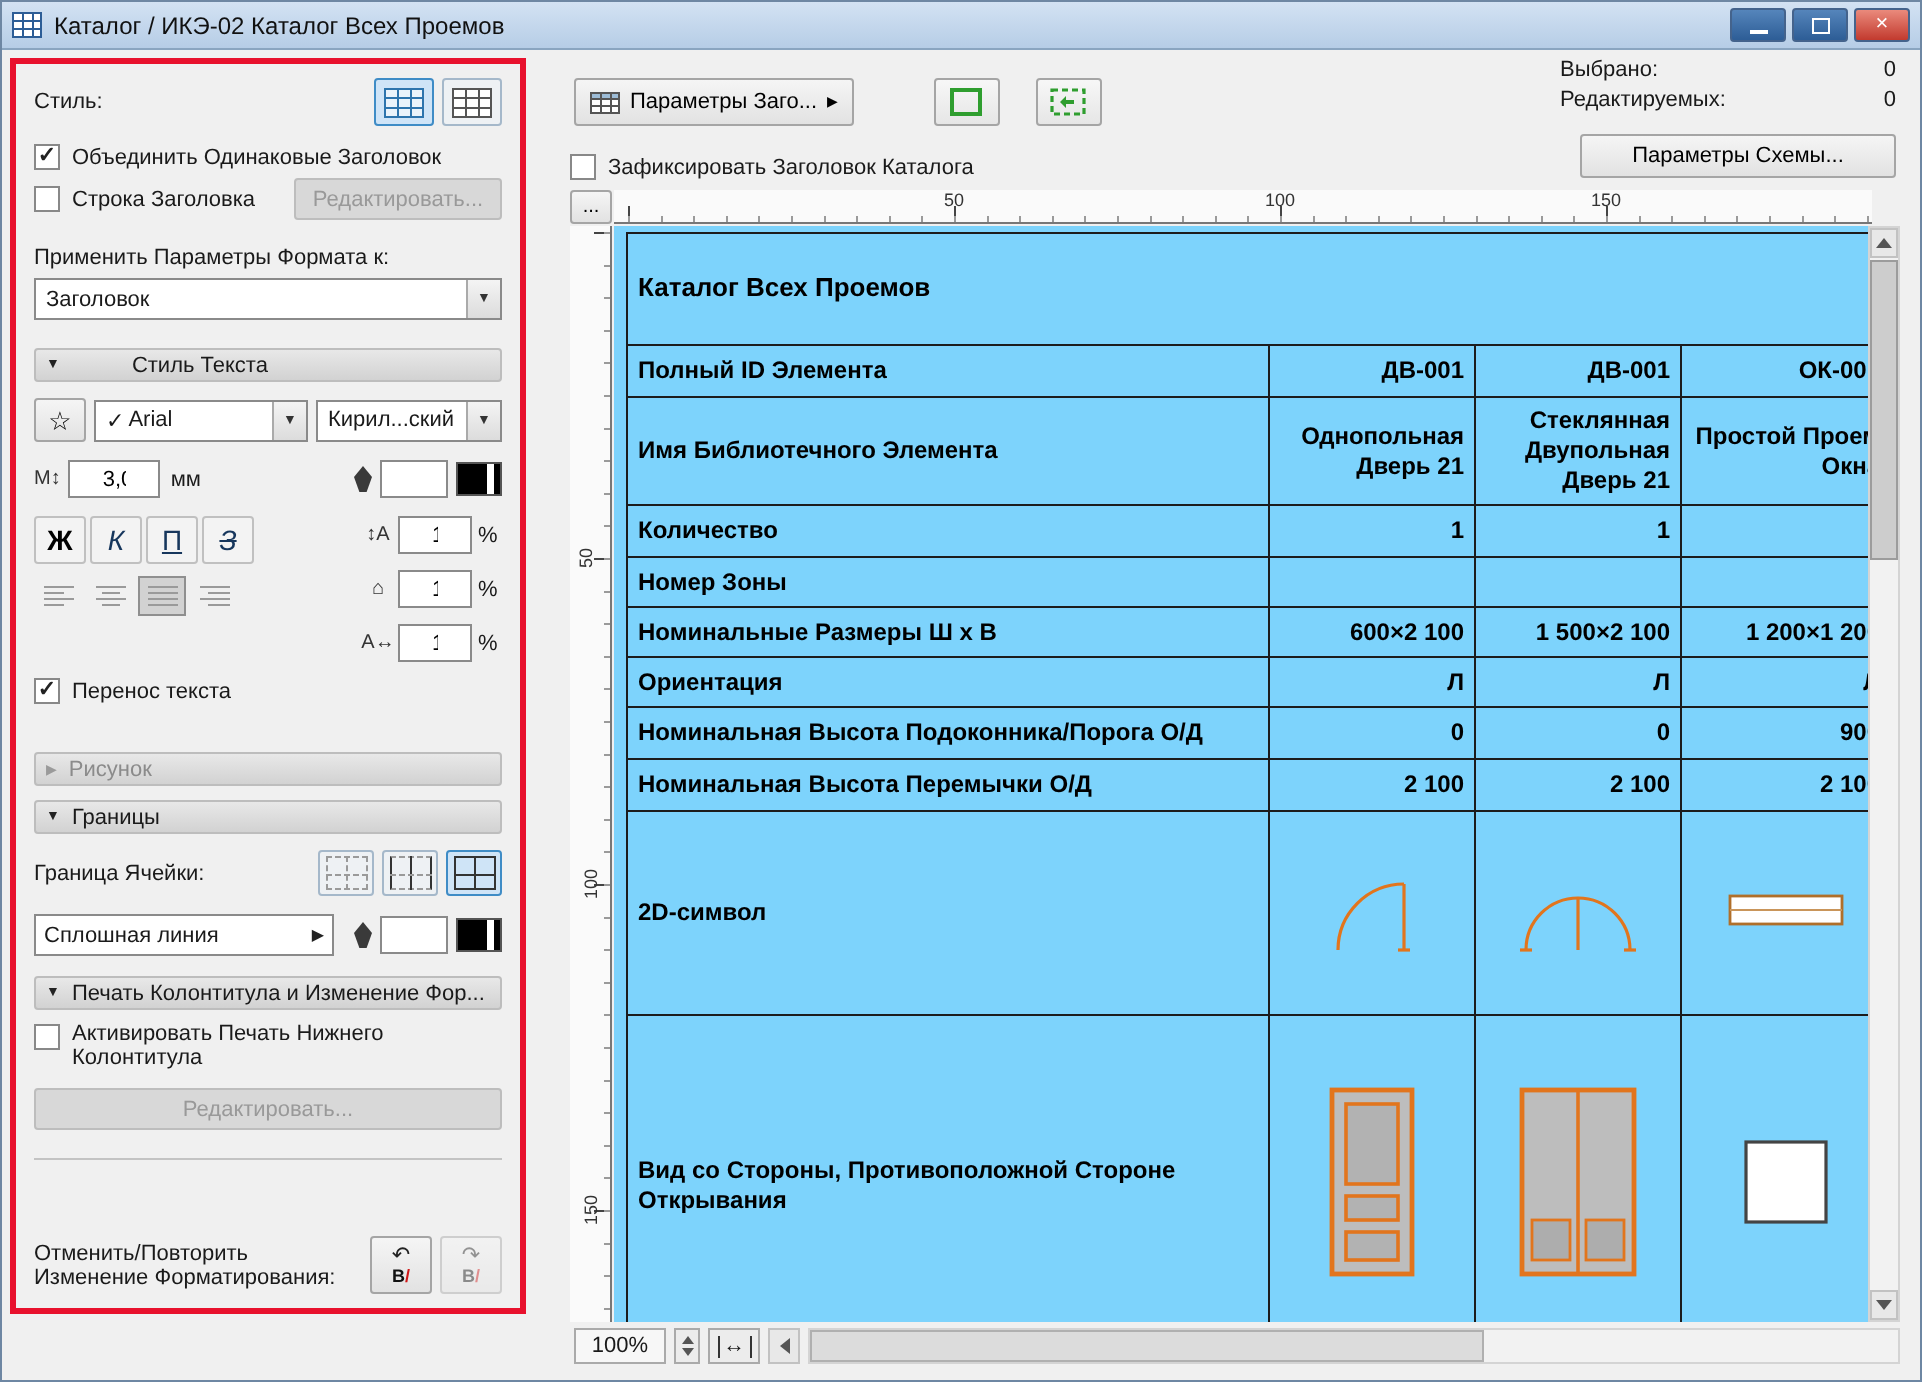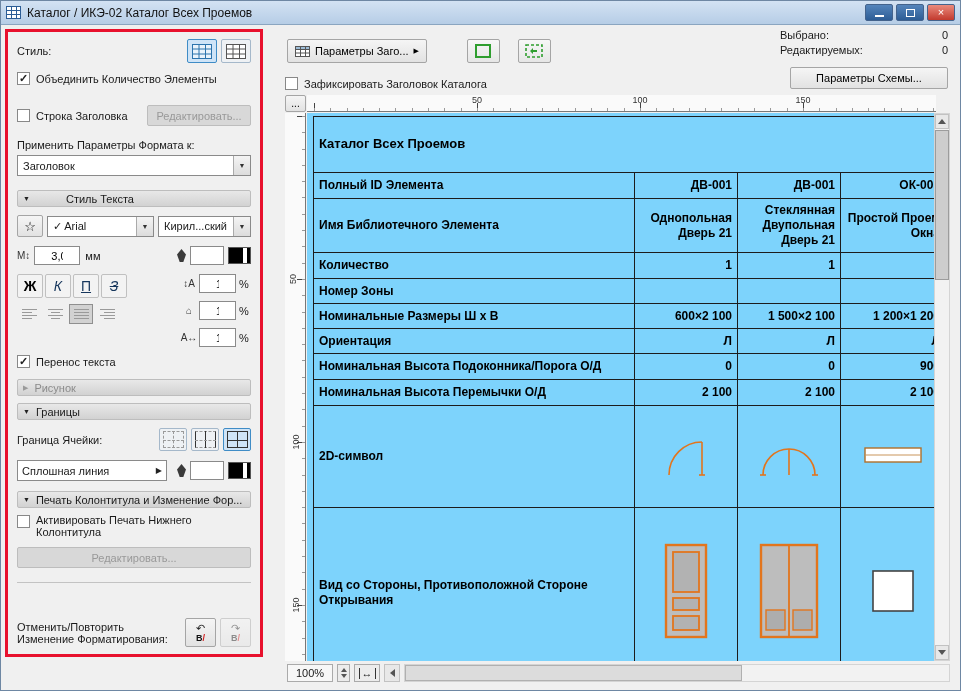--- a/index.html
+++ b/index.html
@@ -205,24 +205,24 @@
           <line x1="7" y1="0.5" x2="7" y2="14.5" stroke="#555"></line>
             <line x1="13.5" y1="0.5" x2="13.5" y2="14.5" stroke="#555"></line>
         </svg>
       </div>
     </div>
 
     <div class="srow" style="margin-top:9px;">
       <span class="chk">
           <span class="mark">✓</span>
         </span>
-      <span>Объединить Количество Элементы</span>
-    </div>
-
-    <div class="srow" style="margin-top:20px;">
+      <span>Объединить Одинаковые Заголовок</span>
+    </div>
+
+    <div class="srow" style="margin-top:4px;">
       <span class="chk"></span>
       <span>Строка Заголовка</span>
       <span class="spacer"></span>
       <button class="btn disabled" style="width:104px;height:21px;">Редактировать...</button>
     </div>
 
     <div class="srow" style="margin-top:13px;">
       <span>Применить Параметры Формата к:</span>
     </div>
     <div class="select" style="margin-top:4px;">
@@ -334,21 +334,21 @@
       </div>
     </div>
 
     <div class="srow" style="margin-top:8px;">
       <span class="chk">
           <span class="mark">✓</span>
         </span>
       <span>Перенос текста</span>
     </div>
 
-    <div class="sectionbar dim" style="margin-top:11px;">
+    <div class="sectionbar dim" style="margin-top:24px;">
       <span class="tri">▶</span>
       <span>Рисунок</span>
     </div>
 
     <div class="sectionbar" style="margin-top:7px;">
       <span class="tri">▼</span>
       <span>Границы</span>
     </div>
 
     <div class="srow" style="margin-top:8px;">

